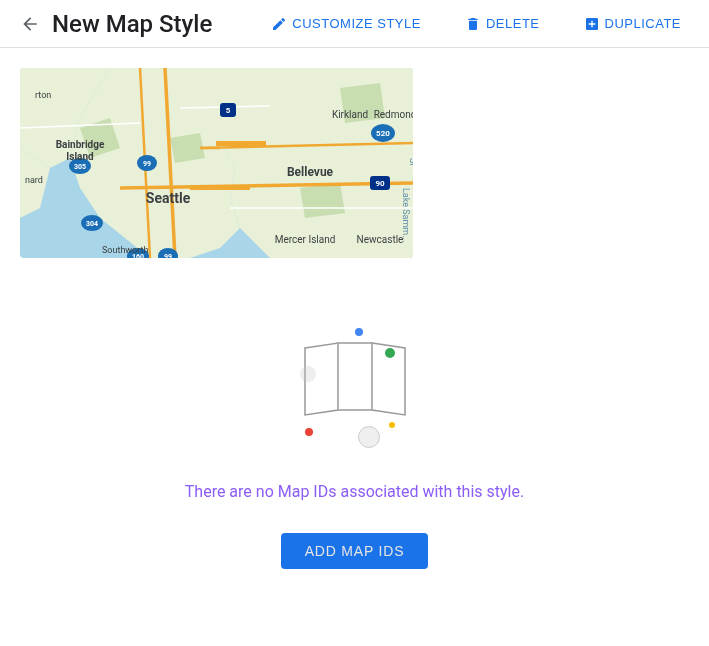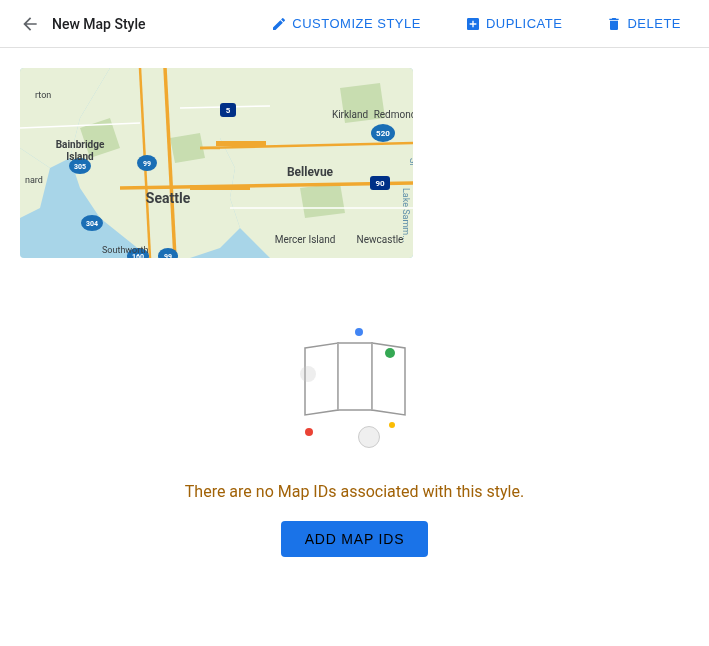--- a/index.html
+++ b/index.html
@@ -25,21 +25,21 @@
       display: flex;
       align-items: center;
       cursor: pointer;
       color: #5f6368;
       background: none;
       border: none;
       padding: 4px;
       border-radius: 50%;
     }
     .page-title {
-      font-size: 14px;
+      font-size: 24px;
       font-weight: 500;
       color: #202124;
       margin-right: auto;
     }
     .header-actions {
       display: flex;
       align-items: center;
       gap: 20px;
     }
     .header-btn {
@@ -100,28 +100,28 @@
     }
 
     
     .dot {
       position: absolute;
       border-radius: 50%;
     }
 
     .empty-text {
       font-size: 16px;
-      color: #a16207;
-      margin-bottom: 20px;
+      color: #8b5cf6;
+      margin-bottom: 32px;
       text-align: center;
     }
 
     .add-map-ids-btn {
       background: #1a73e8;
-      color: #000000;
+      color: #e5e5e5;
       border: none;
       border-radius: 4px;
       padding: 10px 24px;
       font-size: 14px;
       font-weight: 500;
       letter-spacing: 0.8px;
       text-transform: uppercase;
       cursor: pointer;
     }
   </style>
@@ -140,30 +140,30 @@
     <button class="header-btn">
       <svg width="16" height="16" viewBox="0 0 24 24" fill="#1a73e8">
         <path d="M3 17.25V21h3.75L17.81 9.94l-3.75-3.75L3 17.25zM20.71 7.04a1 1 0 000-1.41l-2.34-2.34a1 1 0 00-1.41 0l-1.83 1.83 3.75 3.75 1.83-1.83z"></path>
       </svg>
       <span>CUSTOMIZE STYLE</span>
     </button>
 
 
     <button class="header-btn">
       <svg width="16" height="16" viewBox="0 0 24 24" fill="#1a73e8">
-        <path d="M19 3H5c-1.1 0-2 .9-2 2v14c0 1.1.9 2 2 2h14c1.1 0 2-.9 2-2V5c0-1.1-.9-2-2-2zm-2 10h-4v4h-2v-4H7v-2h4V7h2v4h4v2z"></path>
-      </svg>
-      <span>DUPLICATE</span>
+        <path d="M6 19c0 1.1.9 2 2 2h8c1.1 0 2-.9 2-2V7H6v12zM19 4h-3.5l-1-1h-5l-1 1H5v2h14V4z"></path>
+      </svg>
+      <span>DELETE</span>
     </button>
 
     <button class="header-btn">
       <svg width="16" height="16" viewBox="0 0 24 24" fill="#1a73e8">
-        <path d="M6 19c0 1.1.9 2 2 2h8c1.1 0 2-.9 2-2V7H6v12zM19 4h-3.5l-1-1h-5l-1 1H5v2h14V4z"></path>
-      </svg>
-      <span>DELETE</span>
+        <path d="M19 3H5c-1.1 0-2 .9-2 2v14c0 1.1.9 2 2 2h14c1.1 0 2-.9 2-2V5c0-1.1-.9-2-2-2zm-2 10h-4v4h-2v-4H7v-2h4V7h2v4h4v2z"></path>
+      </svg>
+      <span>DUPLICATE</span>
     </button>
   </div>
 </header>
 
 <div class="main">
 
   <div class="map-thumbnail">
     <svg class="map-svg" viewBox="0 0 393 190" xmlns="http://www.w3.org/2000/svg">
 
       <rect width="393" height="190" fill="#a8d5e8"></rect>

